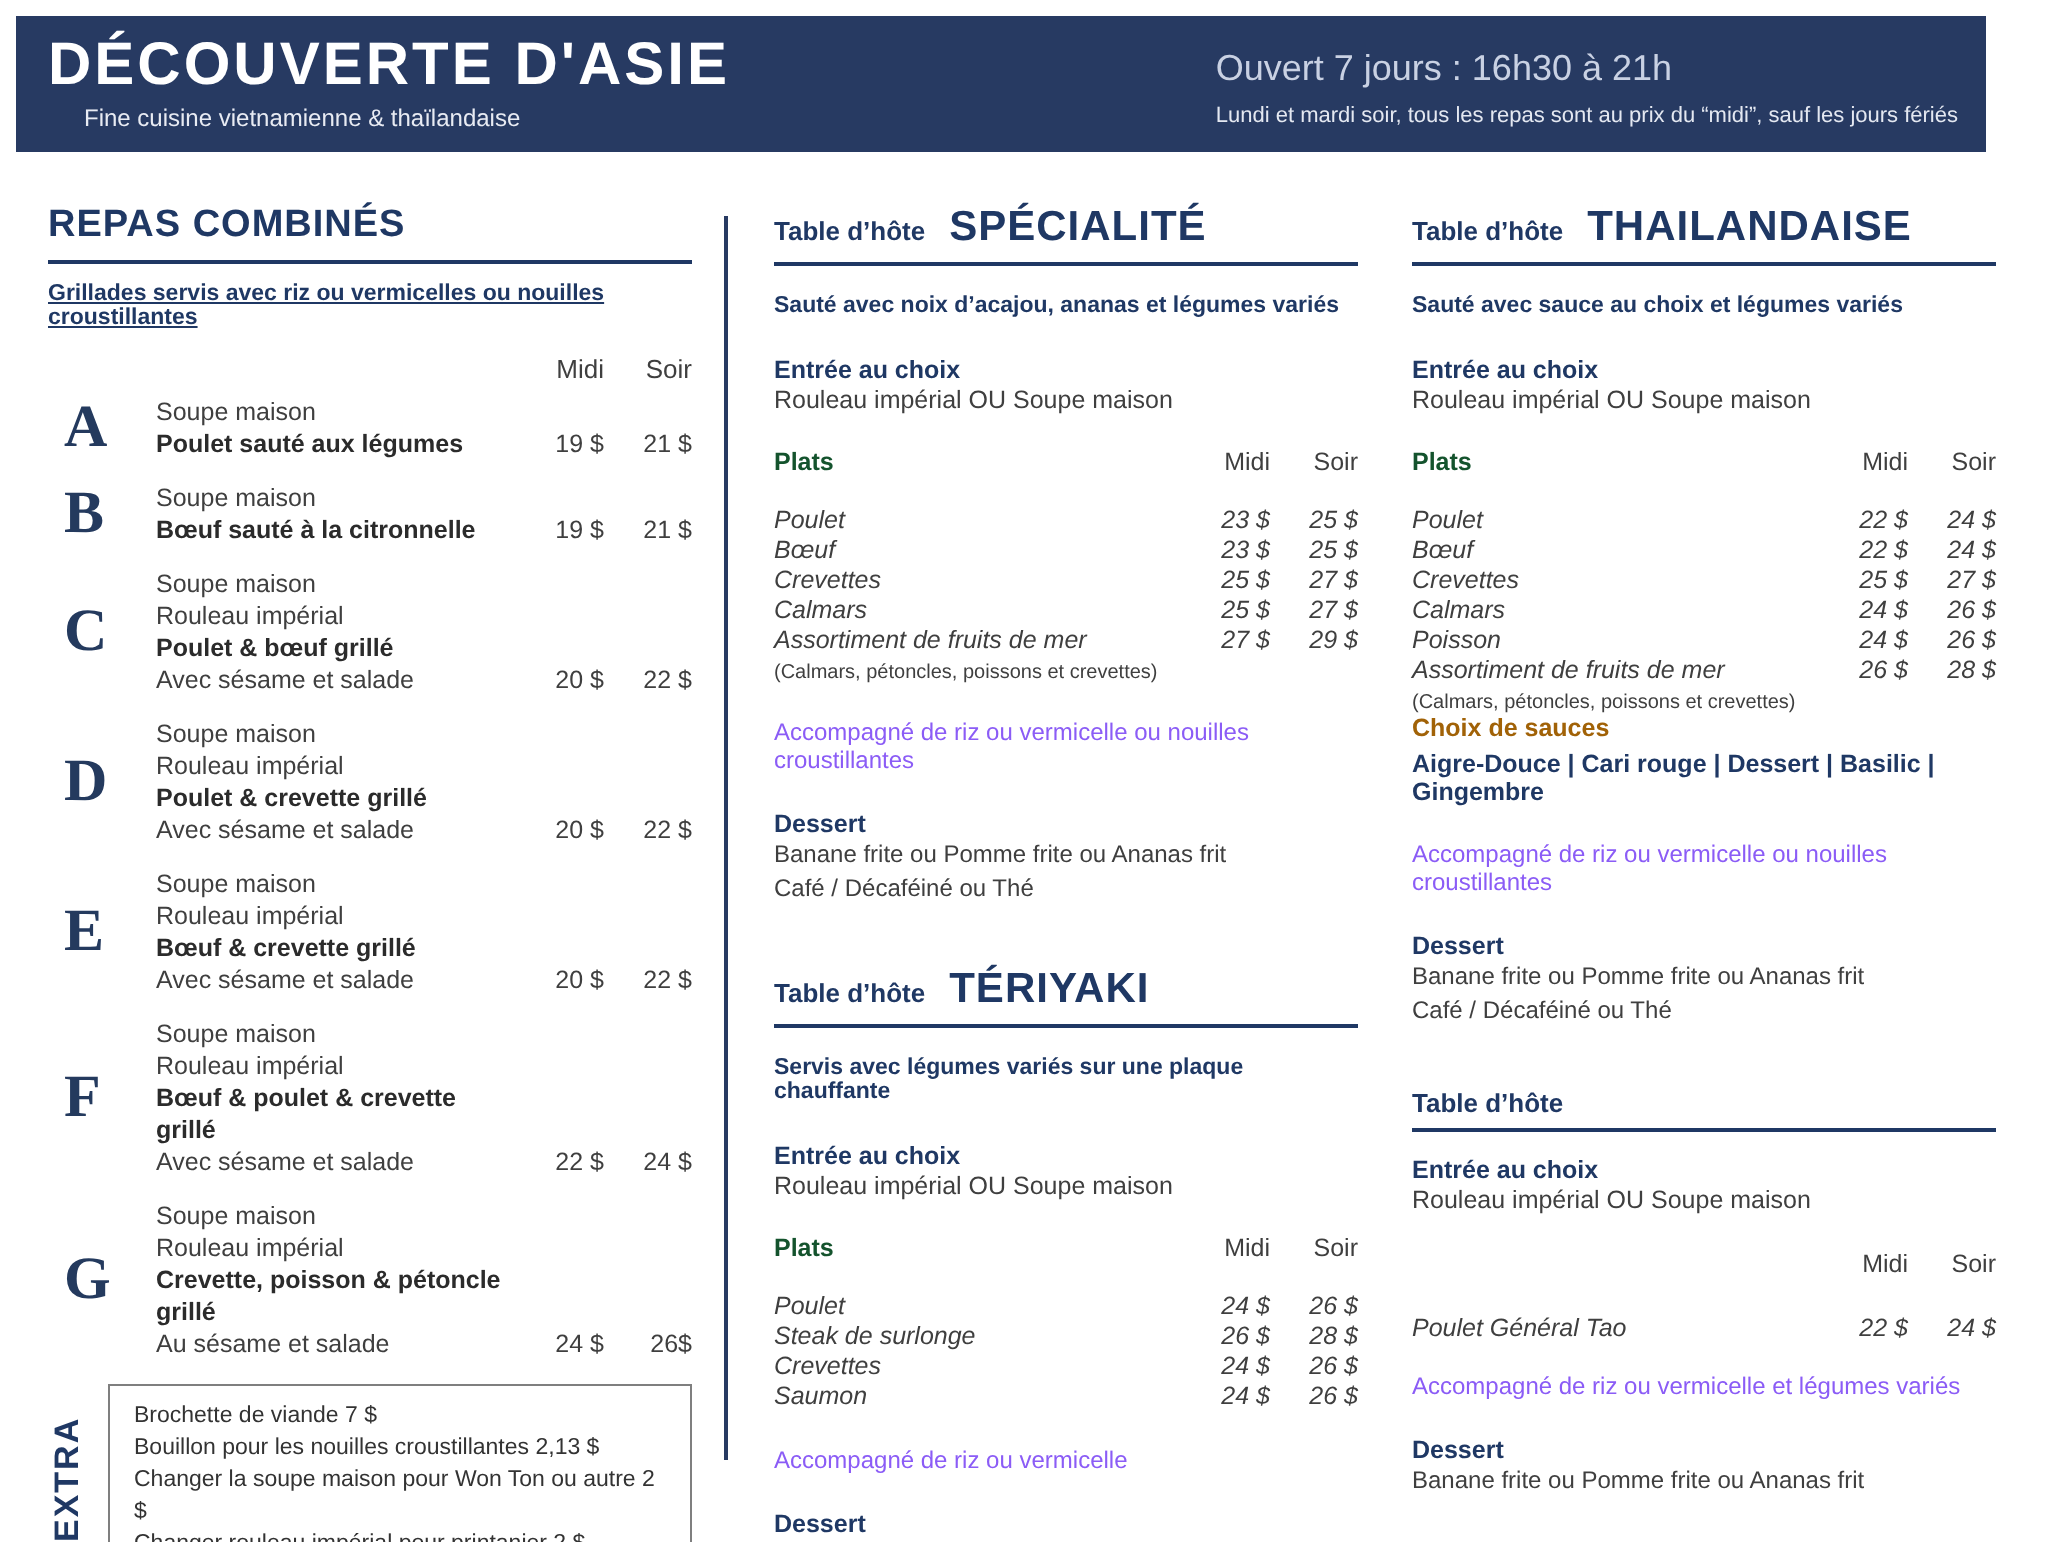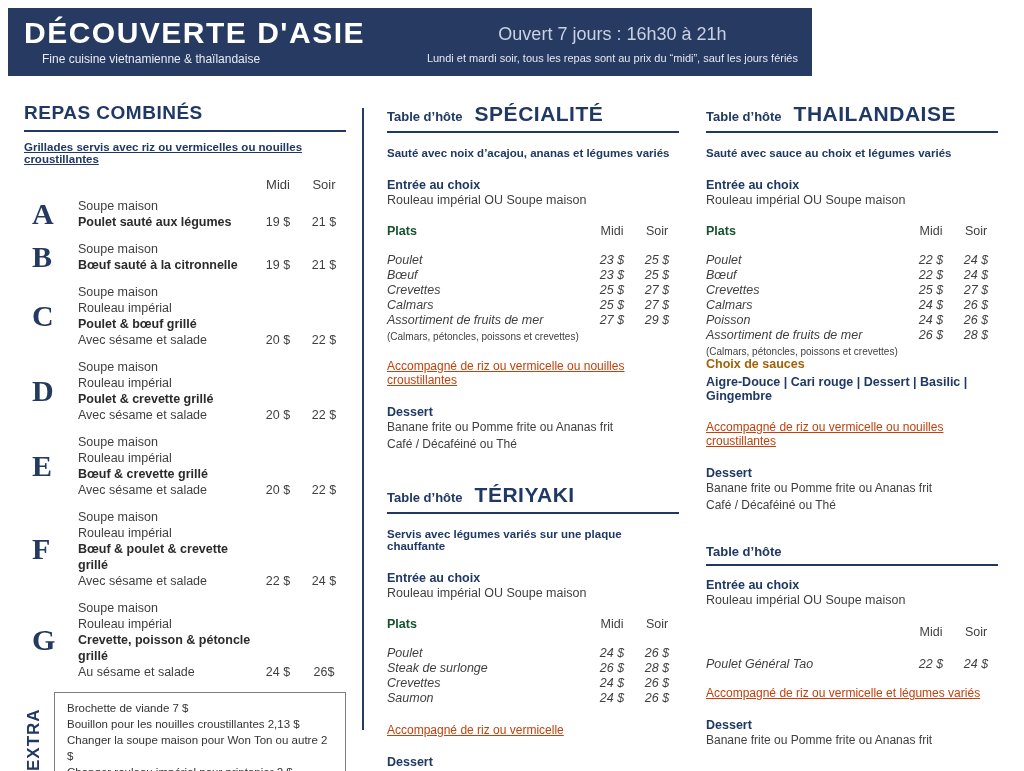--- a/index.html
+++ b/index.html
@@ -3,27 +3,27 @@
 <meta charset="utf-8">
 <style>
   html,body{margin:0;padding:0;background:#ffffff;}
   .page{
     position:relative;width:1024px;height:771px;background:#ffffff;
     font-family:"Liberation Sans",sans-serif;overflow:hidden;
     outline:1px solid #d8d8d8;
   }
   
   .banner{
-    position:absolute;left:8px;top:8px;width:804px;height:68px;
+    position:absolute;left:8px;top:8px;width:985px;height:68px;
     background:#273a62;color:#ffffff;display:flex;justify-content:space-between;
     box-sizing:border-box;padding:8px 14px 6px 16px;
   }
   .banner-title{font-size:30px;font-weight:bold;letter-spacing:1.5px;line-height:34px;white-space:nowrap;}
   .banner-subtitle{font-size:12px;color:#e8ebf3;padding-left:18px;margin-top:2px;}
-  .banner-right{text-align:center;margin-top:6px;}
+  .banner-right{margin-top:6px;}
   .banner-hours{font-size:18px;color:#c9d1e3;line-height:24px;}
   .banner-note{font-size:11px;color:#e4e8f1;margin-top:6px;}
   
   .col{position:absolute;top:102px;box-sizing:border-box;color:#3f3f3f;}
   .col-left{left:24px;width:322px;}
   .col-mid{left:387px;width:292px;}
   .col-right{left:706px;width:292px;}
   .divider{position:absolute;left:362px;top:108px;width:2px;height:622px;background:#273a62;}
   
   .combined-heading{
@@ -34,21 +34,21 @@
   .combo-header,.combo-row{display:grid;grid-template-columns:54px 1fr 48px 44px;}
   .combo-header{margin-top:12px;margin-bottom:6px;}
   .combo-header .price{font-size:13px;color:#3f3f3f;}
   .combo-row{margin-bottom:11px;}
   .combo-letter{
     font-family:"Liberation Serif",serif;font-size:30px;font-weight:bold;color:#243a5e;
     align-self:center;line-height:1;padding-left:8px;
   }
   .combo-line{font-size:12.5px;line-height:16px;color:#3f3f3f;}
   .combo-line.bold-line{font-weight:bold;color:#2b2b2b;}
-  .price{text-align:center;font-size:12.5px;color:#3f3f3f;}
+  .price{text-align:right;font-size:12.5px;color:#3f3f3f;}
   .combo-row .price{align-self:end;line-height:16px;}
   
   .extra-wrap{display:flex;margin-top:12px;align-items:stretch;}
   .extra-label{
     writing-mode:vertical-rl;transform:rotate(180deg);
     font-size:17px;font-weight:bold;color:#1f3864;letter-spacing:1px;
     text-align:center;width:30px;
   }
   .extra-box{flex:1;border:1.5px solid #7f7f7f;padding:7px 12px;box-sizing:border-box;}
   .extra-line{font-size:11.5px;line-height:16px;color:#333333;}
@@ -62,21 +62,21 @@
   .entree-text{font-size:12.5px;line-height:17px;color:#3f3f3f;}
   .plats-head{display:grid;grid-template-columns:1fr 46px 44px;margin-top:15px;}
   .plats-label{font-size:12.5px;font-weight:bold;color:#14532d;}
   .dish-list{margin-top:15px;font-style:italic;}
   .dish-row{display:grid;grid-template-columns:1fr 46px 44px;}
   .dish-name{font-size:12.5px;line-height:15px;color:#3f3f3f;}
   .dish-row .price{line-height:15px;}
   .dish-note{font-size:10px;color:#3f3f3f;margin-top:3px;}
   .sauces-label{font-size:12.5px;font-weight:bold;color:#a16207;margin-top:0;}
   .sauces-line{font-size:12.5px;font-weight:bold;color:#1f3864;margin-top:4px;}
-  .accomp{font-size:12px;color:#c2410c;margin-top:17px;text-decoration:underline;}
+  .accomp{font-size:12px;color:#8b5cf6;margin-top:17px;}
   .dessert-label{font-size:12.5px;font-weight:bold;color:#1f3864;margin-top:18px;}
   .dessert-line{font-size:12px;line-height:17px;color:#3f3f3f;}
   
   .sec-general_tao .entree-label{margin-top:12px;}
   .sec-general_tao .plats-head{margin-top:16px;}
   .sec-general_tao .dish-list{margin-top:18px;}
   .sec-general_tao .accomp{margin-top:14px;}
 </style>
 </head>
 <body>

